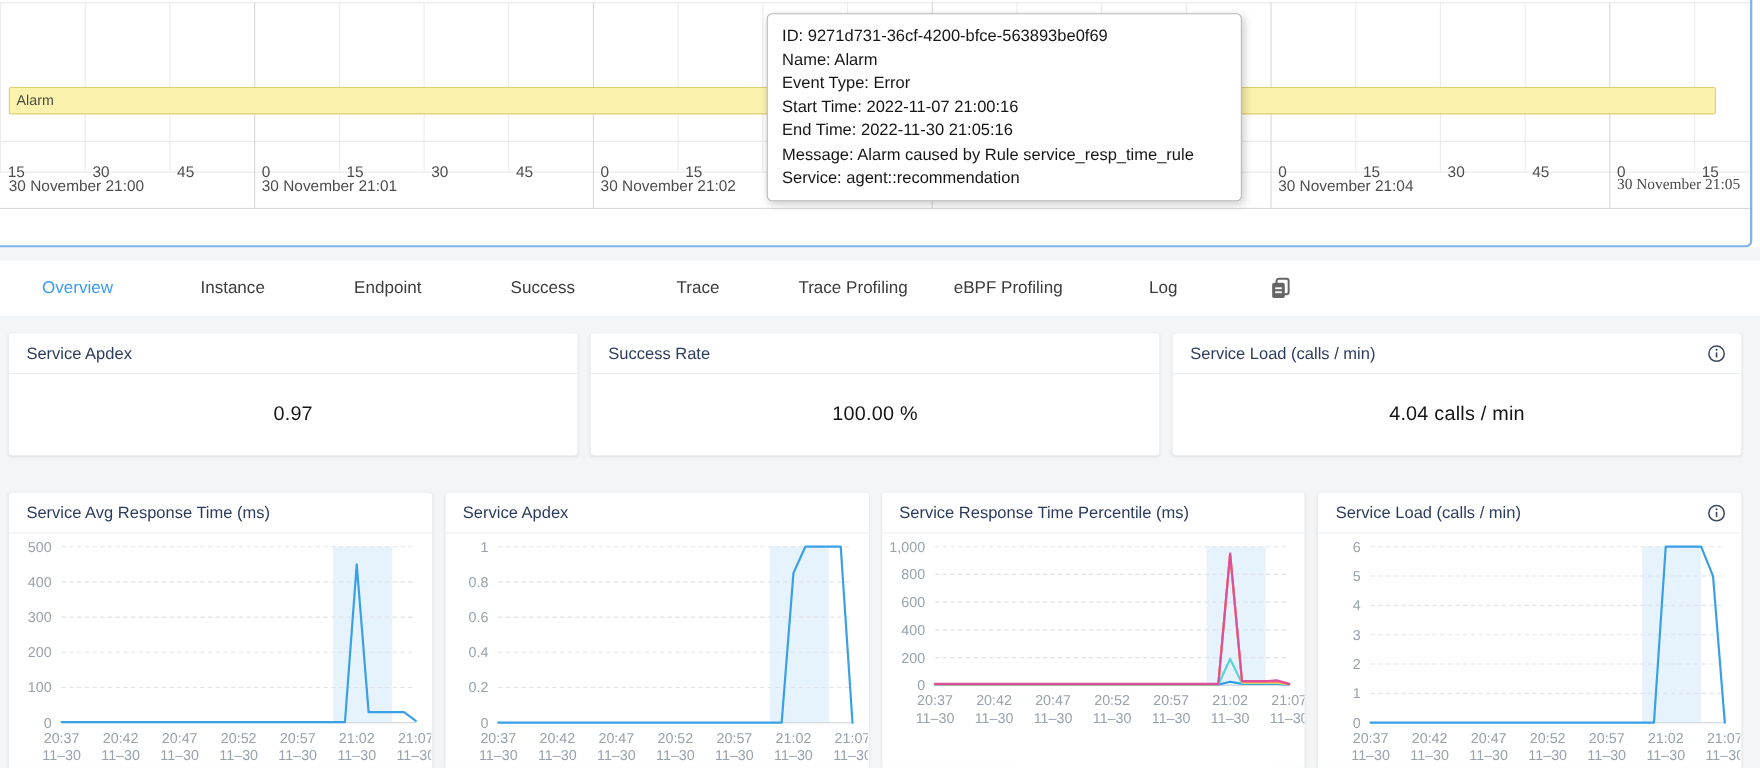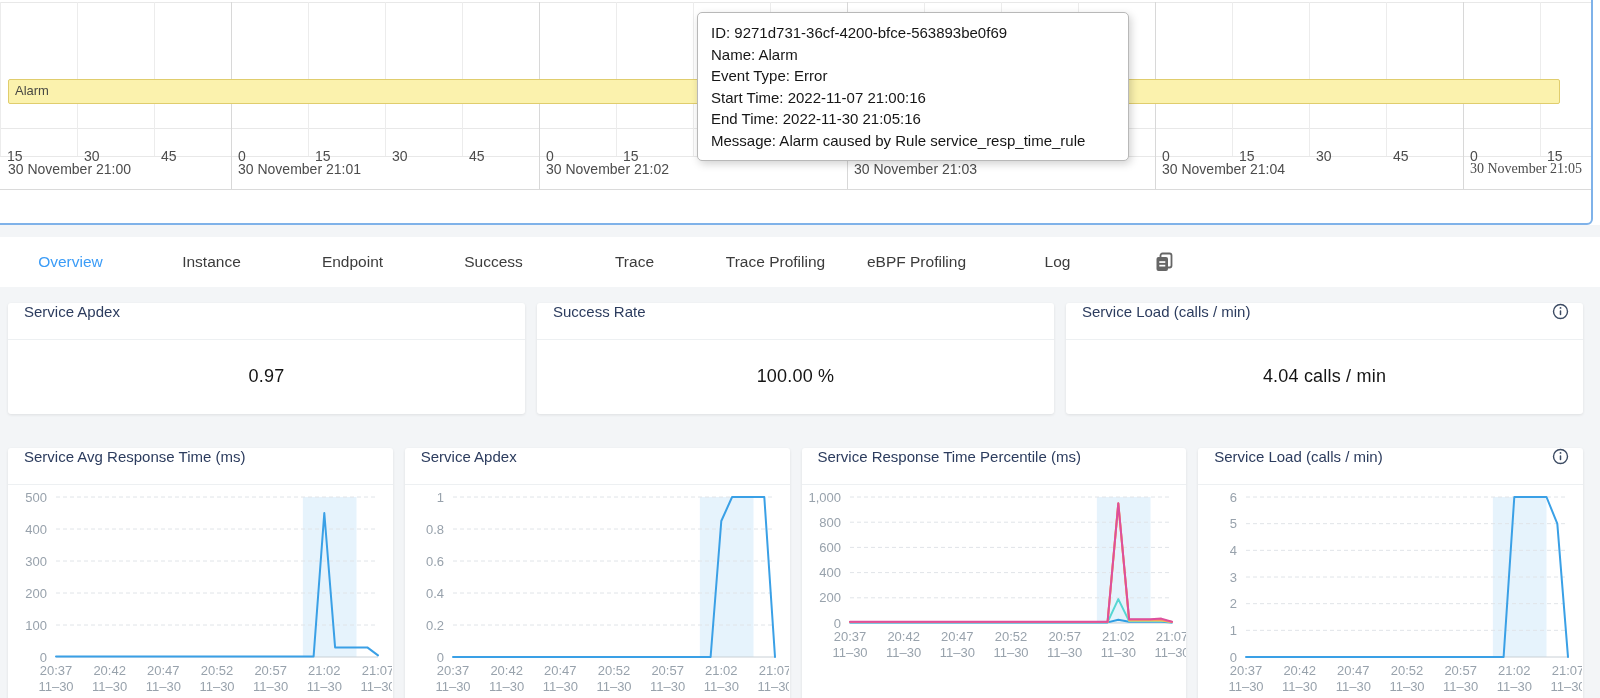--- a/index.html
+++ b/index.html
@@ -26,21 +26,21 @@
   
   .tabs{position:absolute;top:237px;left:0;width:1600px;height:50px;background:#fff;
         display:flex;align-items:center}
   .tab{width:141px;text-align:center;font-size:15.5px;color:#3c3c3c;cursor:pointer}
   .tab.active{color:#3b9cf7}
   .tab-icon{width:72px;text-align:center;cursor:pointer;line-height:0}
 
   
   .card{background:#fff;border-radius:3px;box-shadow:0 1px 3px rgba(0,0,0,.09);
         flex:1;box-sizing:border-box;overflow:hidden;min-width:0}
-  .card-h{height:37px;border-bottom:1px solid #edf0f2;display:flex;align-items:flex-start;
+  .card-h{height:37px;border-bottom:1px solid #edf0f2;display:flex;align-items:center;
           padding:0 14px 0 16px;box-sizing:border-box}
   .card-t{font-size:15px;color:#2c3c5e;flex:1;white-space:nowrap;overflow:hidden}
   .info-ic{line-height:0;cursor:pointer}
   .srow{position:absolute;top:303px;left:8px;width:1575px;height:111px;display:flex;gap:12px}
   .stat-v{height:73px;display:flex;align-items:center;justify-content:center;
           font-size:18px;color:#141414;letter-spacing:.2px}
   .crow{position:absolute;top:448px;left:8px;width:1575px;height:262px;display:flex;gap:12px}
   .legend{display:flex;align-items:center;gap:26px;padding:12px 0 0 26px;height:22px}
   .li{display:flex;align-items:center;gap:7px;font-size:15px;color:#333}
   .li i{width:14px;height:14px;border-radius:50%;display:inline-block}
@@ -109,20 +109,21 @@
       <div class="tl-date" style="left: 1470px; font-family: Liberation Serif, serif;">30 November 21:05</div>
     </div>
   <div class="tl-border"></div>
   <div class="tooltip" id="tooltip">
       <div>ID: 9271d731-36cf-4200-bfce-563893be0f69</div>
       <div>Name: Alarm</div>
       <div>Event Type: Error</div>
       <div>Start Time: 2022-11-07 21:00:16</div>
       <div>End Time: 2022-11-30 21:05:16</div>
       <div>Message: Alarm caused by Rule service_resp_time_rule</div>
+      <div>Service: agent::recommendation</div>
     </div>
 </section>
 
 <nav class="tabs">
   <div id="tabs-holder" style="display:flex;flex:0 0 auto">
       <div class="tab active">Overview</div>
       <div class="tab">Instance</div>
       <div class="tab">Endpoint</div>
       <div class="tab">Success</div>
       <div class="tab">Trace</div>

